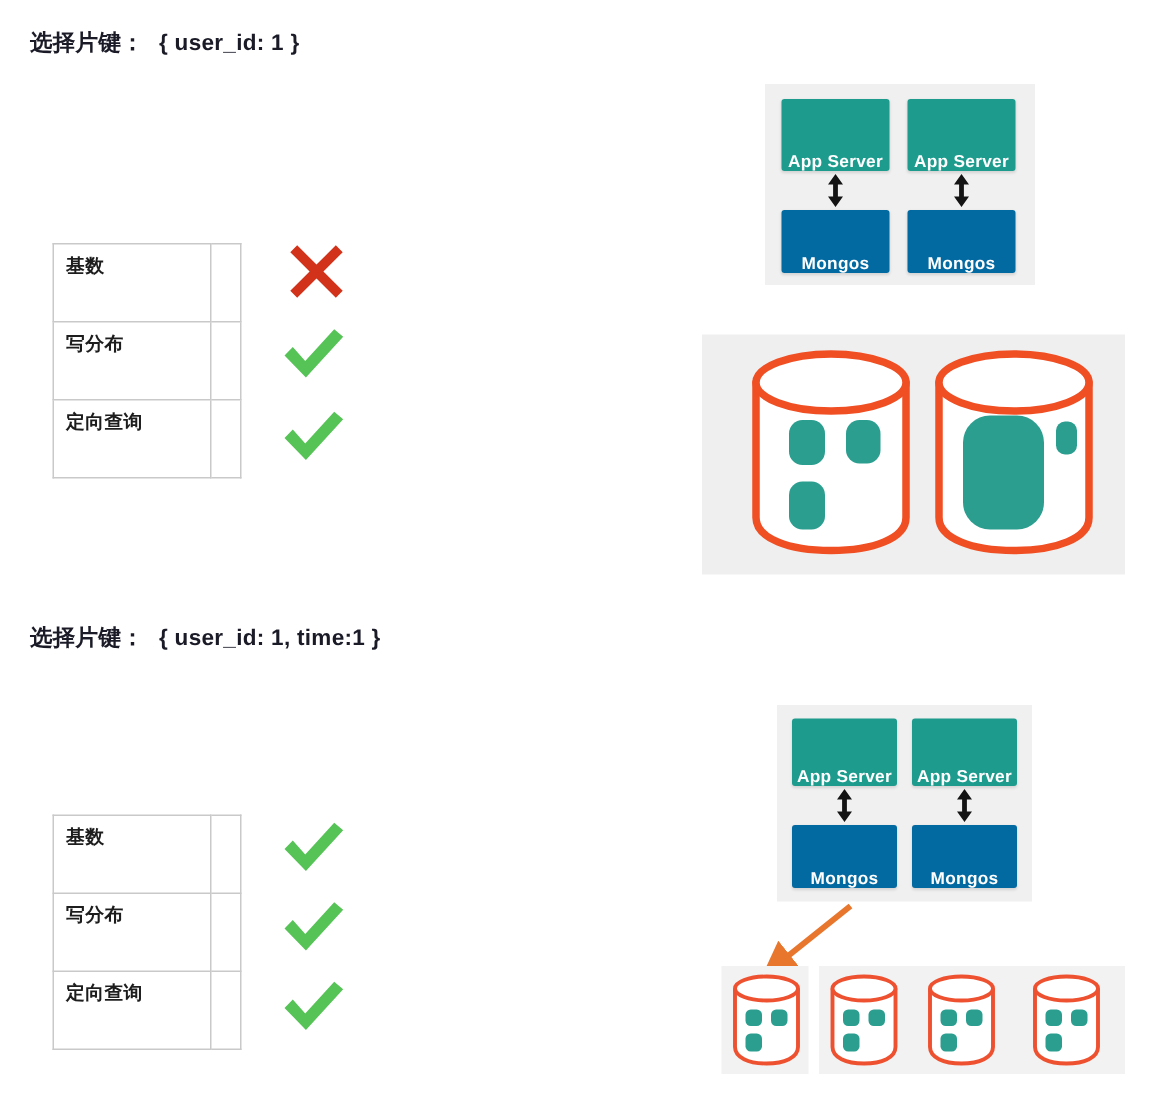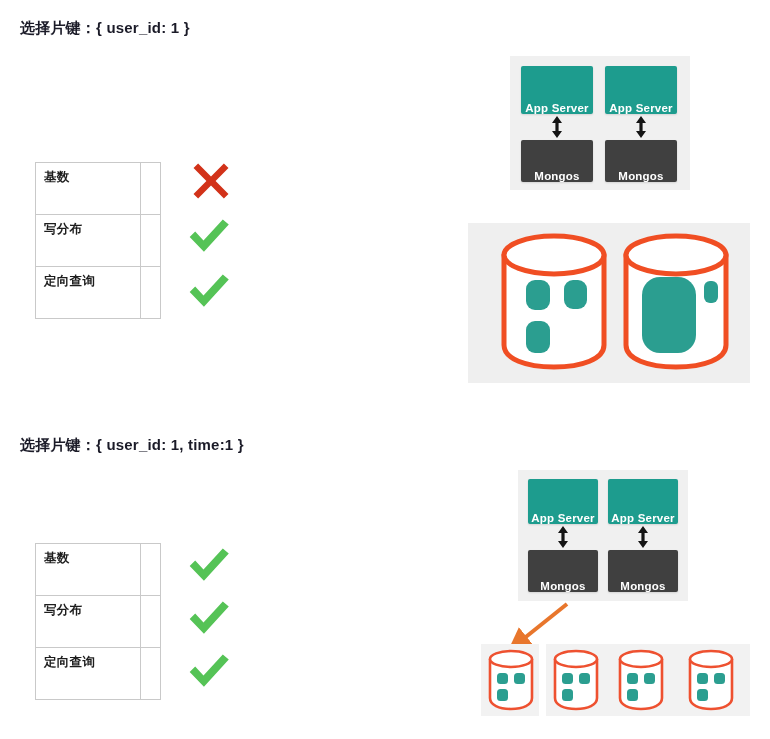--- a/index.html
+++ b/index.html
@@ -14,21 +14,21 @@
   .abs{position:absolute;}
 
   
   .heading{
     font-size:15px;
     font-weight:bold;
     color:#1b1b28;
     letter-spacing:0.2px;
     white-space:nowrap;
   }
-  .heading .hkey{margin-left:0;}
+  .heading .hkey{margin-left:10px;}
 
   
   .crit-table{
     border-collapse:collapse;
     table-layout:fixed;
   }
   .crit-table td{
     border:1px solid #c9c9c9;
     vertical-align:top;
     padding:6px 0 0 8px;
@@ -59,21 +59,21 @@
     color:#ffffff;
     font-size:11.5px;
     font-weight:bold;
     display:flex;
     align-items:flex-end;
     justify-content:center;
     letter-spacing:0.2px;
     box-shadow:0 1px 2px rgba(0,0,0,0.12);
   }
   .srv-app{background:#1d9c8e;}
-  .srv-mongos{background:#404040;}
+  .srv-mongos{background:#0369a1;}
 
   .dbl-arrow{position:absolute;}
 
   
   .shardpanel{background:#efefef;}
   .cylinder{position:absolute;}
 
   .smallcyl-panel{background:#f2f2f2;}
 </style>
 </head>
@@ -154,21 +154,21 @@
 
   <svg class="cylinder" style="left:150px; top:10px;" width="116" height="140" viewBox="0 0 116 140">
     <path d="M8 22 L8 112 C8 126 30 134 58 134 C86 134 108 126 108 112 L108 22" fill="#ffffff" stroke="#f04e23" stroke-width="5" stroke-linecap="round"></path>
     <ellipse cx="58" cy="22" rx="50" ry="19" fill="#ffffff" stroke="#f04e23" stroke-width="5"></ellipse>
     <rect x="24" y="44" width="54" height="76" rx="18" fill="#2b9e90"></rect>
     <rect x="86" y="48" width="14" height="22" rx="6" fill="#2b9e90"></rect>
   </svg>
 
 </div>
 
-<div class="abs heading" style="left:20px; top:436px;">
+<div class="abs heading" style="left:20px; top:416px;">
   <span>选择片键：</span><span class="hkey">{ user_id: 1, time:1 }</span>
 </div>
 
 <div class="abs" style="left:35px; top:543px;">
   <table class="crit-table">
     <tbody>
         <tr>
       <td class="lbl">基数</td>
       <td class="slot"></td>
     </tr>

